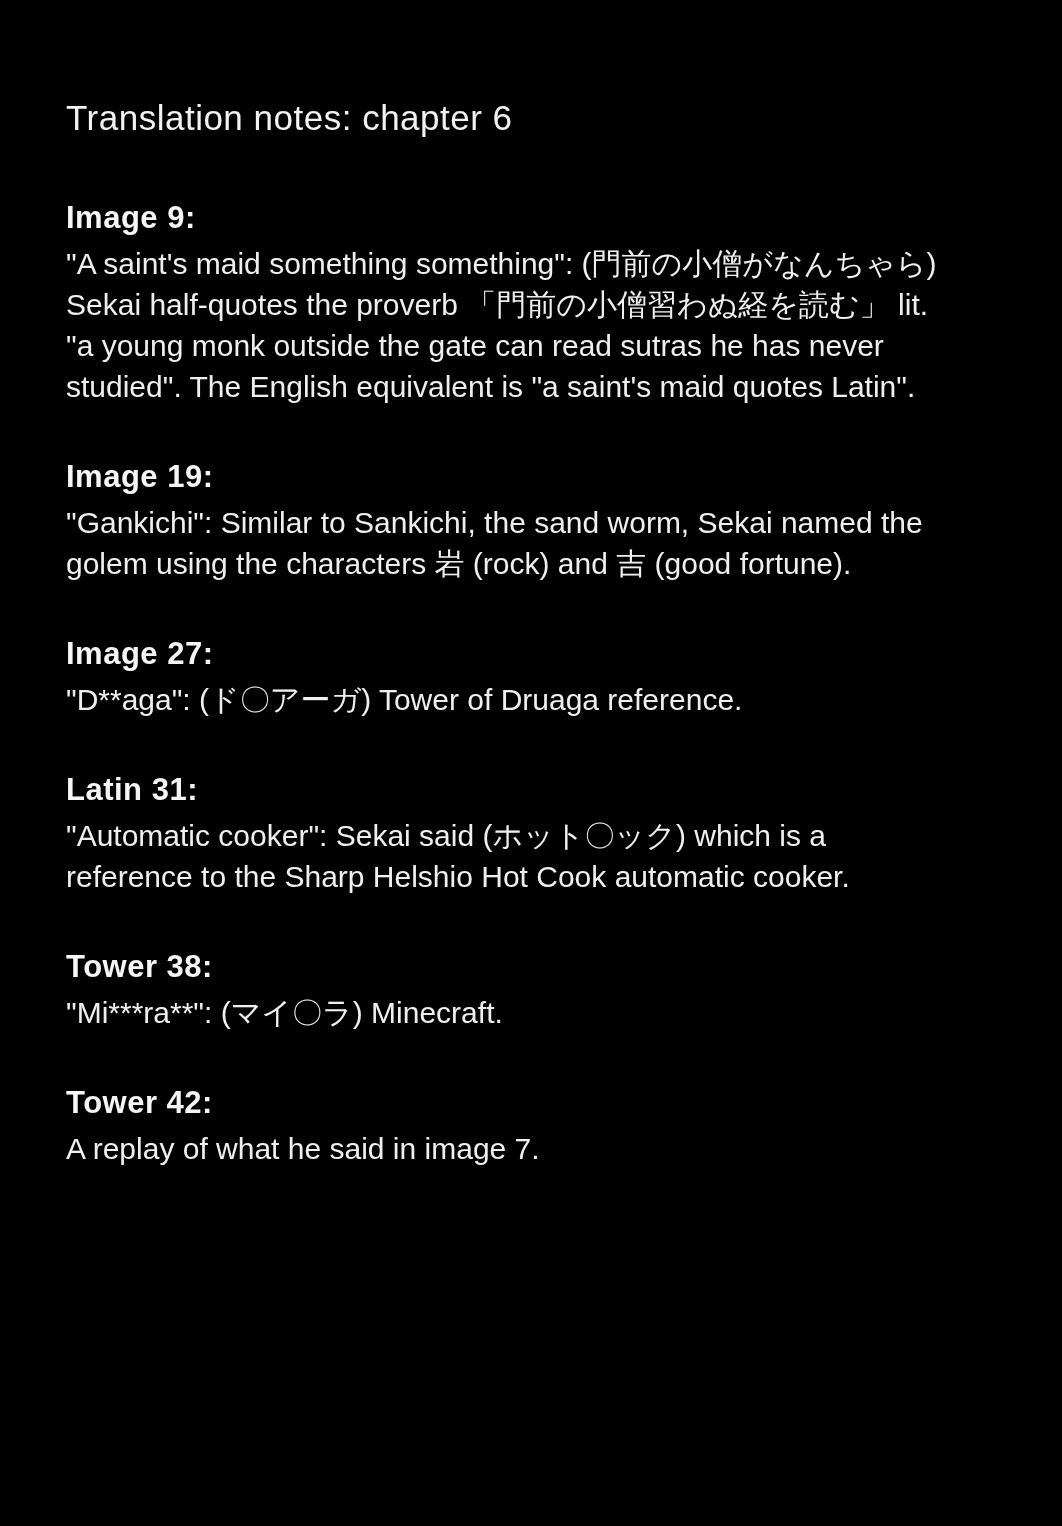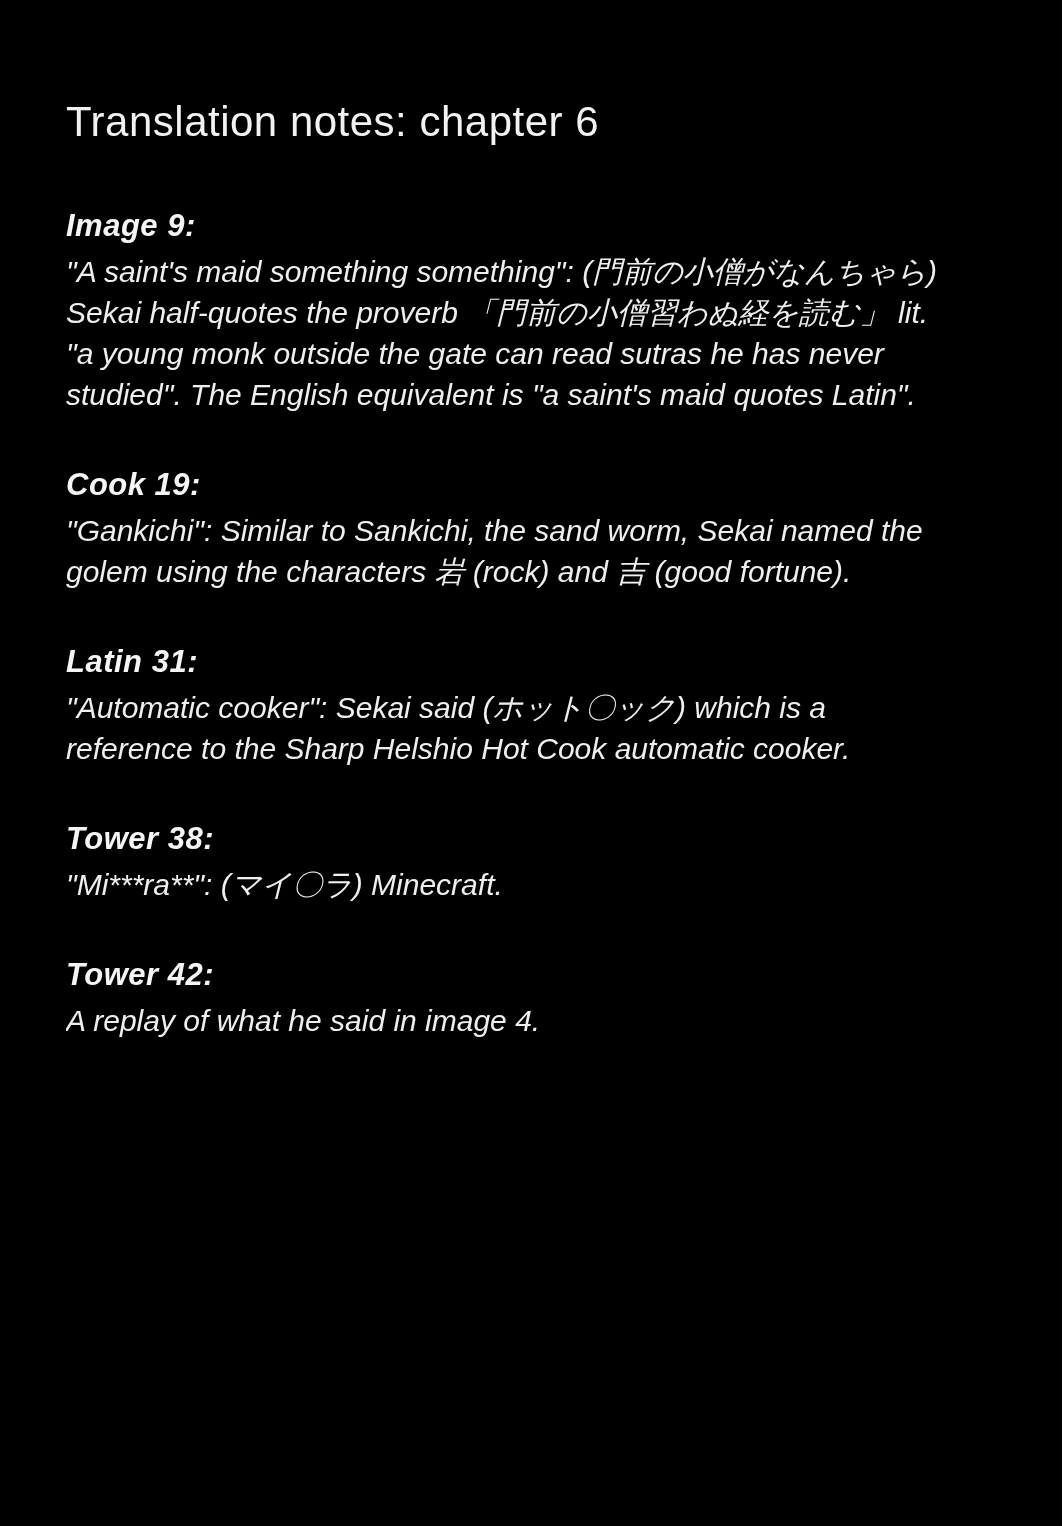--- a/index.html
+++ b/index.html
@@ -15,30 +15,29 @@
     width: 1062px;
     height: 1526px;
     background: #000000;
     color: #f2f2f2;
     padding: 98px 60px 0 66px;
     font-family: "Liberation Sans", "DejaVu Sans", sans-serif;
     font-stretch: condensed;
   }
 
   .page-title {
-    font-size: 42px;
+    font-size: 35px;
     font-weight: 400;
     letter-spacing: 0.5px;
     color: #f2f2f2;
     margin-bottom: 62px;
   }
 
   .note-section {
     margin-bottom: 52px;
-    font-style: italic;
   }
 
   .note-heading {
     font-size: 31px;
     font-weight: 700;
     letter-spacing: 0.5px;
     color: #f5f5f5;
     margin-bottom: 7px;
   }
 
@@ -60,35 +59,39 @@
 
   <section class="note-section">
     <h2 class="note-heading">Image 9:</h2>
     <p class="note-body">"A saint's maid something something": (門前の小僧がなんちゃら)
 Sekai half-quotes the proverb 「門前の小僧習わぬ経を読む」 lit.
 "a young monk outside the gate can read sutras he has never
 studied". The English equivalent is "a saint's maid quotes Latin".</p>
   </section>
 
   <section class="note-section">
-    <h2 class="note-heading">Cook 19:</h2>
+    <h2 class="note-heading">Image 19:</h2>
     <p class="note-body">"Gankichi": Similar to Sankichi, the sand worm, Sekai named the
 golem using the characters 岩 (rock) and 吉 (good fortune).</p>
   </section>
 
+  <section class="note-section">
+    <h2 class="note-heading">Image 27:</h2>
+    <p class="note-body">"D**aga": (ド〇アーガ) Tower of Druaga reference.</p>
+  </section>
 
   <section class="note-section">
     <h2 class="note-heading">Latin 31:</h2>
     <p class="note-body">"Automatic cooker": Sekai said (ホット〇ック) which is a
 reference to the Sharp Helshio Hot Cook automatic cooker.</p>
   </section>
 
   <section class="note-section">
     <h2 class="note-heading">Tower 38:</h2>
     <p class="note-body">"Mi***ra**": (マイ〇ラ) Minecraft.</p>
   </section>
 
   <section class="note-section">
     <h2 class="note-heading">Tower 42:</h2>
-    <p class="note-body">A replay of what he said in image 4.</p>
+    <p class="note-body">A replay of what he said in image 7.</p>
   </section>
 
 </main>
 
 </body></html>

